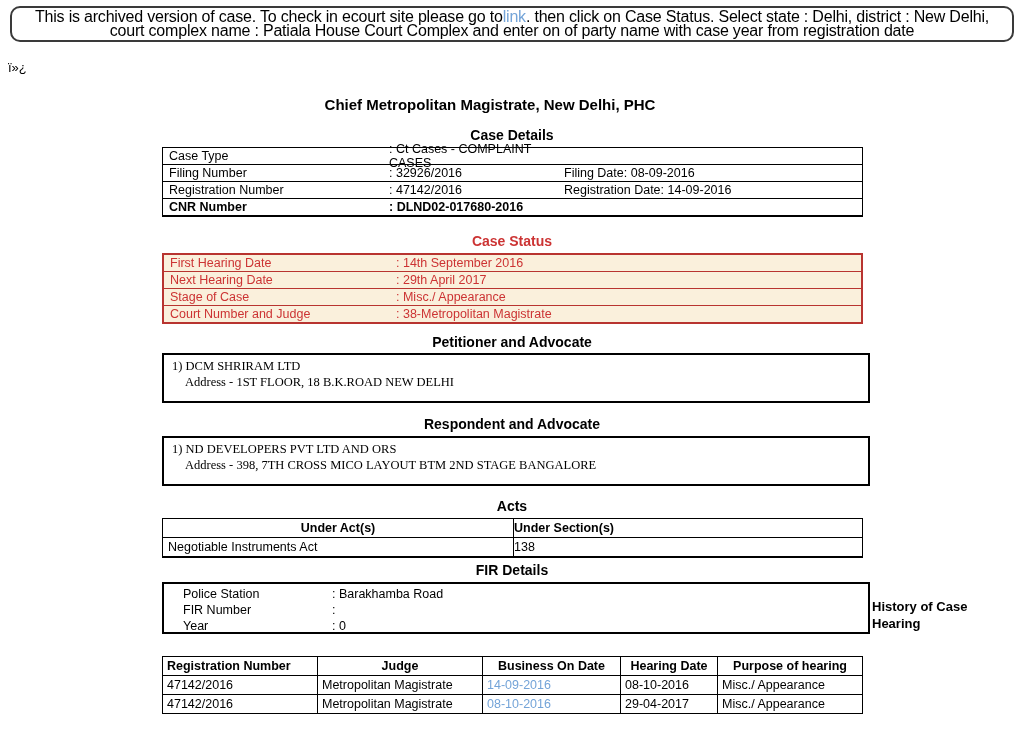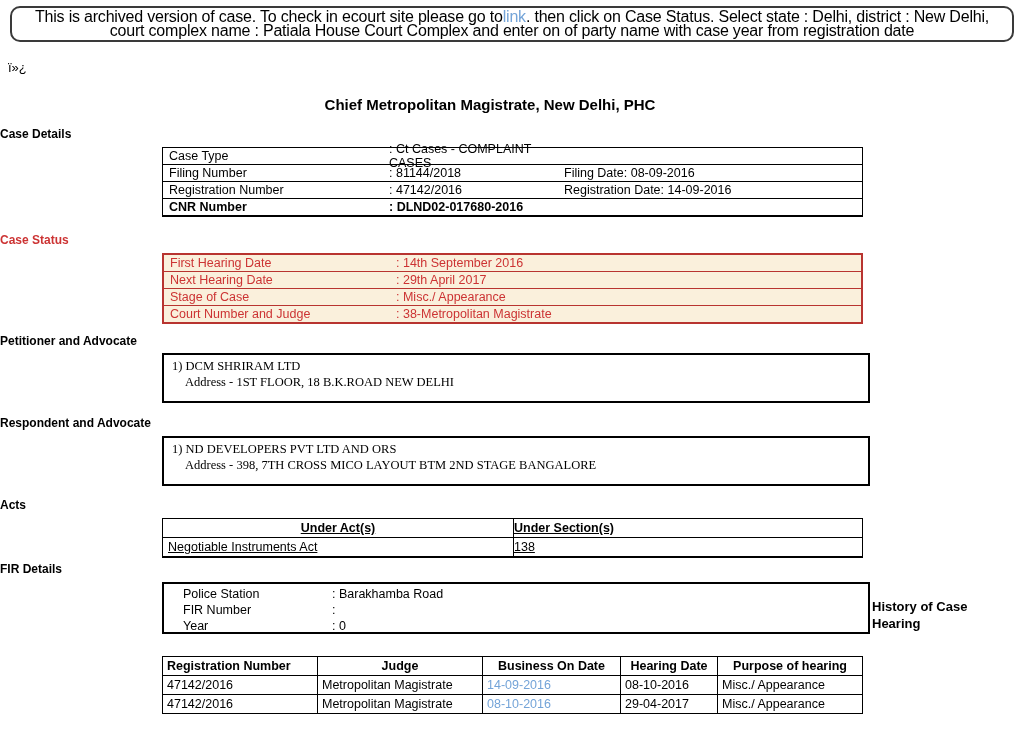--- a/index.html
+++ b/index.html
@@ -7,21 +7,21 @@
   .abs{position:absolute;}
 
   
   .banner{left:10px;top:6px;width:1004px;box-sizing:border-box;border:2px solid var(--banner-border);
     border-radius:10px;padding:2px 22px;text-align:center;font-size:16px;line-height:14px;letter-spacing:-0.2px;}
   .banner a{color:var(--link-blue);text-decoration:none;cursor:pointer;}
 
   .bom{left:8px;top:60px;font-size:13px;}
 
   .title{left:0;top:96px;width:980px;text-align:center;font-weight:bold;font-size:15px;}
-  .sec-h{left:0;width:1024px;font-weight:bold;font-size:12px;}
+  .sec-h{left:0;width:1024px;text-align:center;font-weight:bold;font-size:14px;}
   .red{color:var(--status-red);}
 
   
   .frow{display:flex;align-items:center;}
 
   
   .tbl-details{left:162px;top:147px;width:701px;box-sizing:border-box;border:1px solid #000;border-bottom-width:2px;}
   .tbl-details .frow{height:16px;border-top:1px solid #000;}
   .tbl-details .frow:first-child{border-top:none;}
   .tbl-details .c1{width:220px;padding-left:6px;}
@@ -36,21 +36,21 @@
   .tbl-status .frow:first-child{border-top:none;}
   .tbl-status .c1{width:226px;padding-left:6px;}
   .tbl-status .c2{flex:1;}
 
   
   .party-box{left:162px;width:708px;height:50px;box-sizing:border-box;border:2px solid #000;padding:3px 8px;line-height:16px;font-family:Liberation Serif, serif;}
   .party-box .addr{padding-left:13px;}
 
   
   .tbl-acts{left:162px;top:518px;width:701px;box-sizing:border-box;border:1px solid #000;border-bottom-width:2px;}
-  .tbl-acts .frow{height:18px;text-decoration:underline;}
+  .tbl-acts .frow{height:18px;}
   .tbl-acts .hrow{font-weight:bold;border-bottom:1px solid #000;}
   .tbl-acts .a1{width:350px;text-align:center;border-right:1px solid #000;align-self:stretch;display:flex;align-items:center;justify-content:center;}
   .tbl-acts .a2{flex:1;}
   .tbl-acts .drow .a1{justify-content:flex-start;padding-left:5px;text-align:left;width:345px;}
 
   
   .fir-box{left:162px;top:582px;width:708px;height:52px;box-sizing:border-box;border:2px solid #000;padding:2px 19px;}
   .fir-box .frow{height:16px;}
   .fir-box .f1{width:149px;}
   .fir-box .f2{flex:1;}
@@ -84,21 +84,21 @@
 
 <div class="abs sec-h" style="top:127px;">Case Details</div>
 <div class="abs tbl-details">
   <div class="frow">
     <span class="c1">Case Type</span>
     <span class="c2">: Ct Cases - COMPLAINT CASES</span>
     <span class="c3"></span>
   </div>
   <div class="frow">
     <span class="c1">Filing Number</span>
-    <span class="c2">: 81144/2018</span>
+    <span class="c2">: 32926/2016</span>
     <span class="c3">Filing Date: 08-09-2016</span>
   </div>
   <div class="frow">
     <span class="c1">Registration Number</span>
     <span class="c2">: 47142/2016</span>
     <span class="c3">Registration Date: 14-09-2016</span>
   </div>
   <div class="frow bold">
     <span class="c1">CNR Number</span>
     <span class="c2">: DLND02-017680-2016</span>

